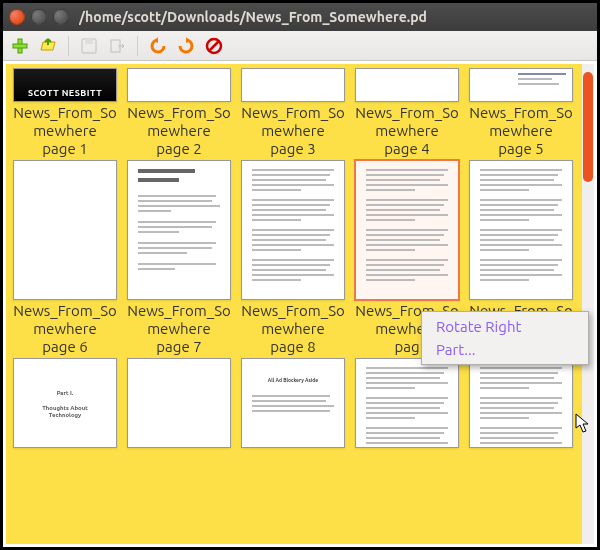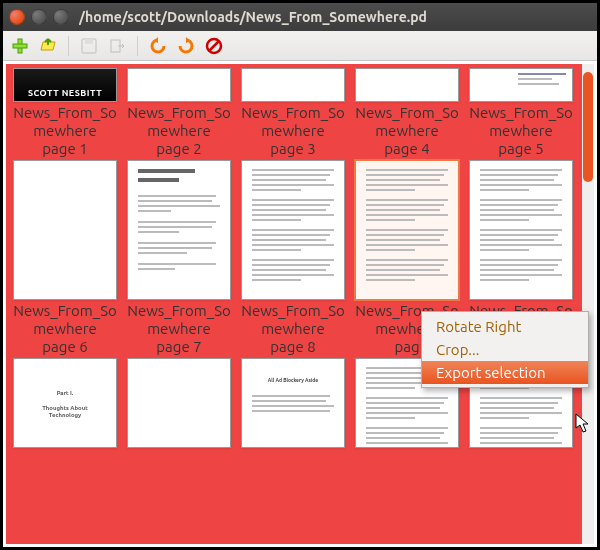--- a/index.html
+++ b/index.html
@@ -46,21 +46,21 @@
   .tool-btn {
     width: 22px; height: 22px;
     display: flex; align-items: center; justify-content: center;
     cursor: pointer;
   }
   .sep { width: 1px; height: 20px; background: #d0cfce; margin: 0 3px; }
   .viewport {
     position: absolute;
     top: 61px; bottom: 3px; left: 3px; right: 3px;
     overflow: hidden;
-    background: #ef4444;
+    background: #fde047;
   }
   .grid {
     display: flex;
     flex-wrap: wrap;
     padding: 4px 4px;
     gap: 2px 4px;
     width: 580px;
   }
   .item {
     width: 110px;
@@ -128,21 +128,21 @@
     left: 418px; top: 308px;
     width: 168px;
     background: #f2f1f0;
     border: 1px solid #b0afac;
     box-shadow: 2px 3px 6px rgba(0,0,0,0.3);
     padding: 3px 0;
   }
   .ctx-item {
     padding: 3px 14px;
     font-size: 15px;
-    color: #a16207;
+    color: #8b5cf6;
     cursor: default;
   }
   .ctx-item.hover {
     background: linear-gradient(to bottom, #f08458, #e95420);
     color: #fff;
   }
   .cursor {
     position: absolute;
     left: 572px; top: 410px;
     width: 16px; height: 22px;
@@ -428,19 +428,18 @@
         </div>
       </div>
     </div>
   <div class="scrollbar">
     <div class="scroll-thumb"></div>
   </div>
 </div>
 
 <div class="ctx-menu" id="ctx">
     <div class="ctx-item">Rotate Right</div>
-    <div class="ctx-item">Crop...</div>
-    <div class="ctx-item hover">Export selection</div>
+    <div class="ctx-item">Part...</div>
   </div>
 
 <svg class="cursor" viewBox="0 0 16 22">
   <path d="M1 1 L1 15 L5 12 L8 19 L11 18 L8 11 L13 11 Z" fill="#fff" stroke="#000" stroke-width="1"></path>
 </svg>
 
 </body></html>

